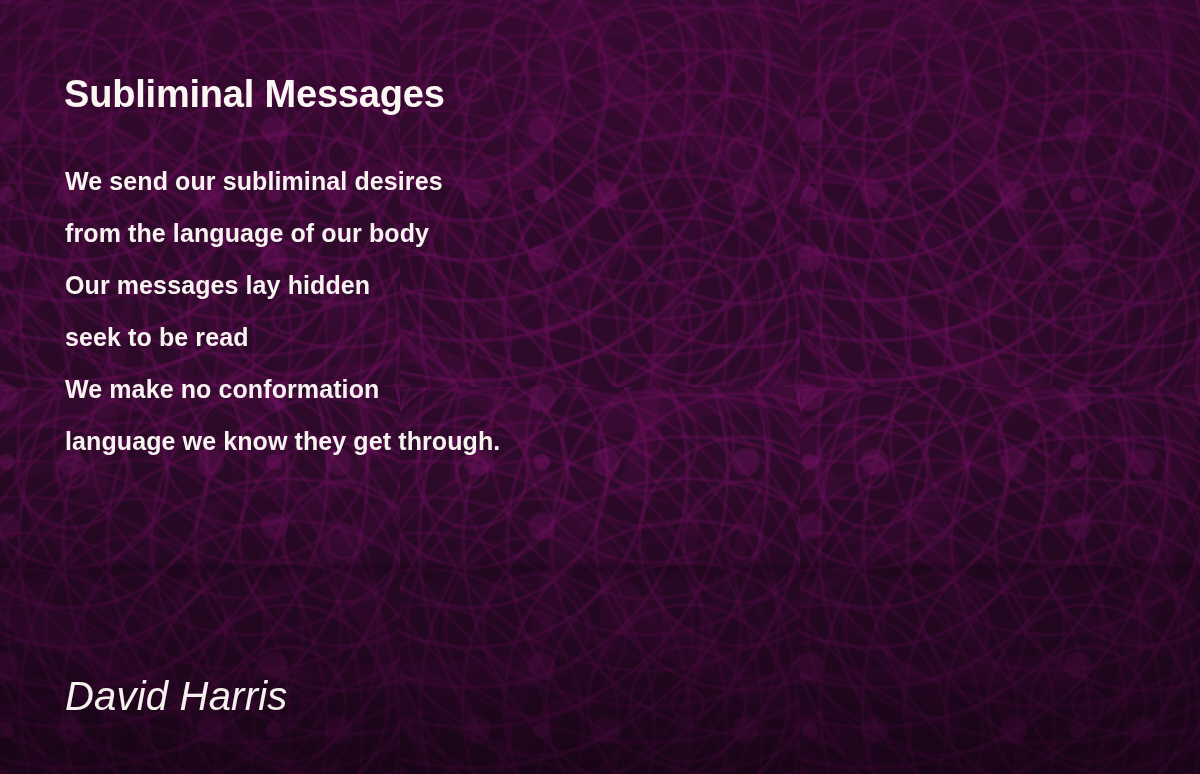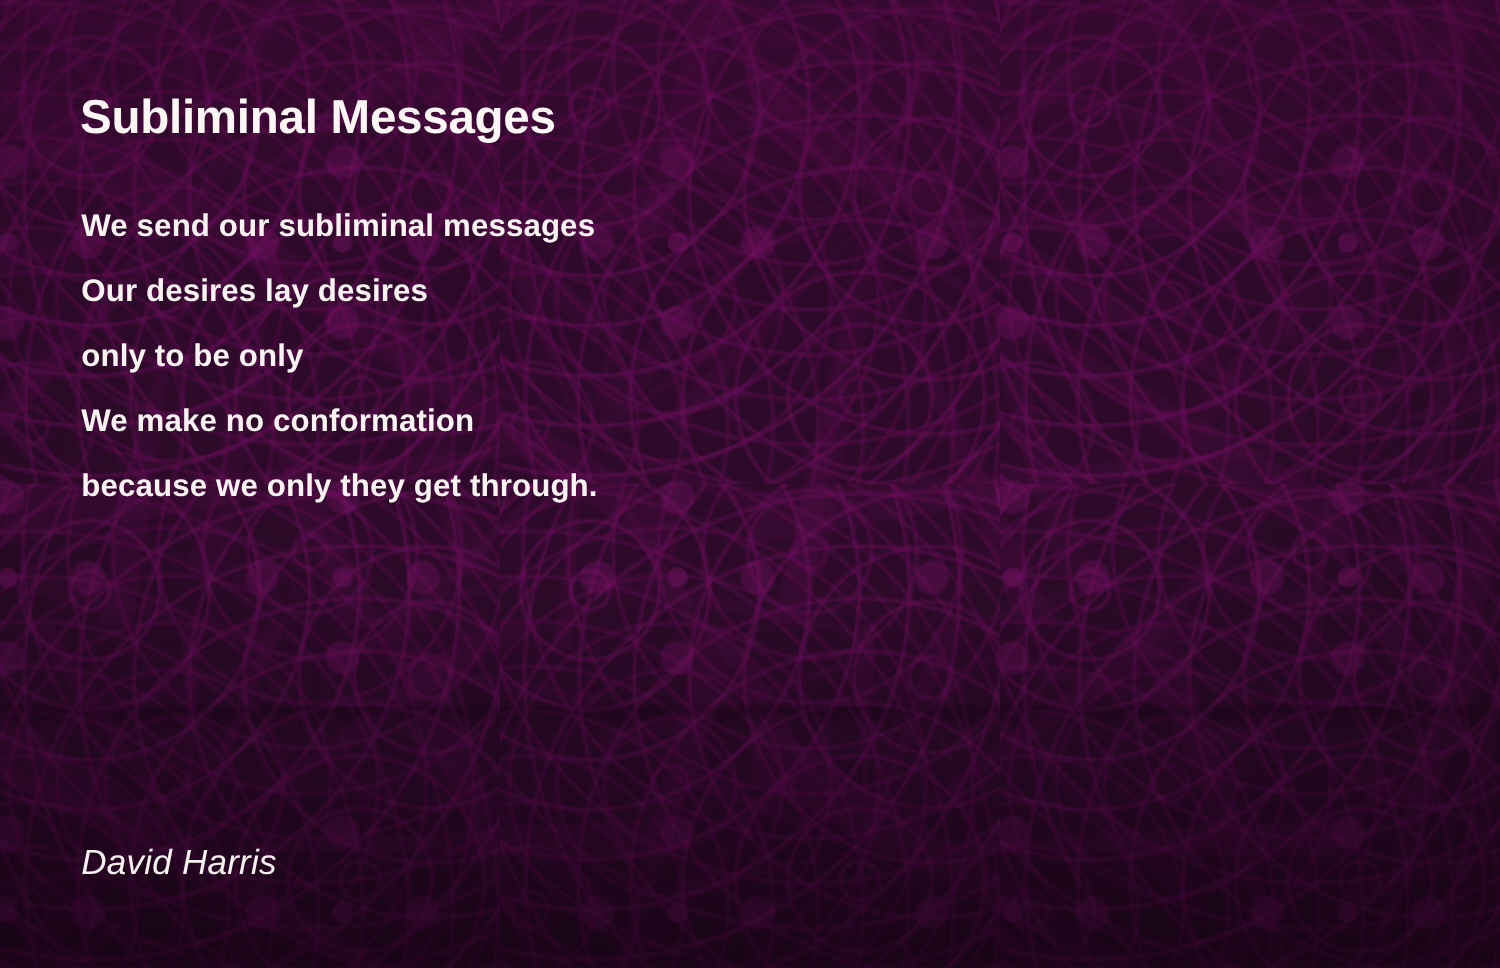--- a/index.html
+++ b/index.html
@@ -125,21 +125,21 @@
     line-height: 52px;
     height: 52px;
     letter-spacing: 0.1px;
     white-space: nowrap;
   }
 
   #poem-author {
     position: absolute;
     left: 65px;
     top: 674px;
-    font-size: 28px;
+    font-size: 40px;
     font-style: italic;
     font-weight: normal;
     color: #f6f1ef;
     letter-spacing: 0.2px;
     white-space: nowrap;
   }
 </style>
 </head>
 <body>
 
@@ -150,23 +150,24 @@
   <div class="bg-layer bg-flowers"></div>
   <div class="bg-layer bg-arcs"></div>
   <div class="bg-layer bg-seam"></div>
   <div class="bg-layer bg-shade"></div>
 
   <div class="content">
 
     <h1 id="poem-title">Subliminal Messages</h1>
 
     <div id="poem-body">
-      <div class="poem-line">We send our subliminal messages</div>
-      <div class="poem-line">Our desires lay desires</div>
-      <div class="poem-line">only to be only</div>
+      <div class="poem-line">We send our subliminal desires</div>
+      <div class="poem-line">from the language of our body</div>
+      <div class="poem-line">Our messages lay hidden</div>
+      <div class="poem-line">seek to be read</div>
       <div class="poem-line">We make no conformation</div>
-      <div class="poem-line">because we only they get through.</div>
+      <div class="poem-line">language we know they get through.</div>
     </div>
 
     <div id="poem-author">David Harris</div>
 
   </div>
 </div>
 
 </body></html>

